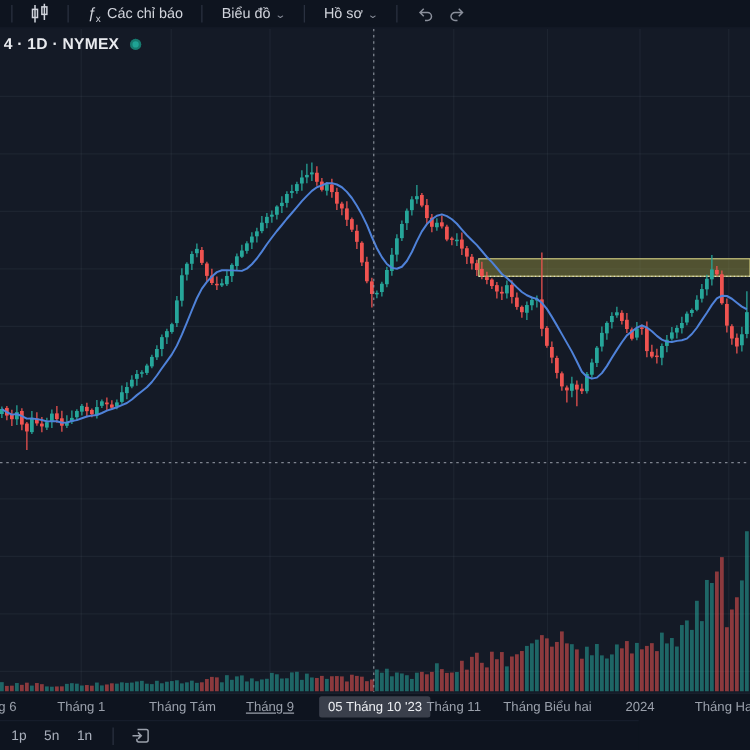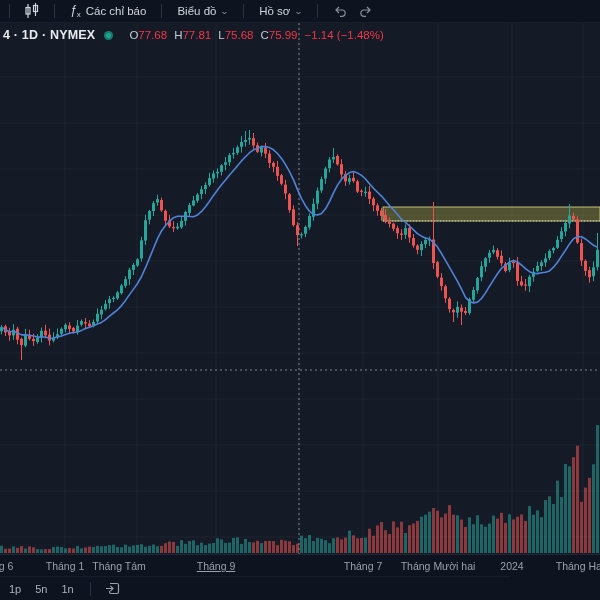--- a/index.html
+++ b/index.html
@@ -563,32 +563,32 @@
         <rect x="596" y="226.72825893906216" width="3" height="17.440914456890226" fill="#26a69a"></rect>
         <polyline points="1.5,304.2 5.5,306.8 9.5,308.7 13.5,308.2 17.5,309.9 21.5,311.9 25.5,311.8 29.5,312.3 33.5,313.0 37.5,314.1 41.5,314.0 45.5,314.0 49.5,315.2 53.5,315.0 57.5,313.8 61.5,313.1 65.5,311.6 69.5,310.2 73.5,309.5 77.5,309.0 81.5,307.4 85.5,305.5 89.5,304.2 93.5,302.8 97.5,301.1 101.5,299.4 105.5,296.6 109.5,293.1 113.5,290.0 117.5,286.8 121.5,282.6 125.5,277.4 129.5,271.6 133.5,266.1 137.5,260.5 141.5,253.5 145.5,244.7 149.5,235.1 153.5,225.2 157.5,215.6 161.5,207.9 165.5,202.5 169.5,198.2 173.5,194.7 177.5,193.2 181.5,193.2 185.5,193.3 189.5,193.5 193.5,193.7 197.5,191.9 201.5,188.4 205.5,183.8 209.5,178.3 213.5,172.4 217.5,167.0 221.5,161.8 225.5,157.0 229.5,152.0 233.5,147.4 237.5,142.7 241.5,137.9 245.5,133.7 249.5,129.7 253.5,126.8 257.5,125.3 261.5,123.6 265.5,123.5 269.5,124.6 273.5,126.8 277.5,130.5 281.5,135.4 285.5,141.6 289.5,148.7 293.5,156.9 297.5,166.6 301.5,175.6 305.5,182.7 309.5,188.2 313.5,191.3 317.5,192.0 321.5,190.4 325.5,185.8 329.5,178.6 333.5,169.9 337.5,162.1 341.5,156.3 345.5,152.4 349.5,149.6 353.5,148.5 357.5,149.9 361.5,152.4 365.5,156.0 369.5,160.7 373.5,165.2 377.5,169.2 381.5,173.1 385.5,177.8 389.5,182.6 393.5,186.7 397.5,191.4 401.5,196.2 405.5,199.4 409.5,203.0 413.5,206.9 417.5,210.6 421.5,213.2 425.5,215.0 429.5,216.1 433.5,219.4 437.5,224.1 441.5,230.5 445.5,237.3 449.5,244.3 453.5,251.3 457.5,258.3 461.5,266.2 465.5,274.4 469.5,278.4 473.5,279.9 477.5,279.1 481.5,275.5 485.5,269.9 489.5,263.2 493.5,256.9 497.5,250.8 501.5,245.3 505.5,242.2 509.5,239.1 513.5,237.4 517.5,239.0 521.5,242.0 525.5,245.7 529.5,248.7 533.5,250.3 537.5,250.6 541.5,249.7 545.5,249.2 549.5,247.9 553.5,244.2 557.5,239.2 561.5,233.1 565.5,227.2 569.5,220.9 573.5,215.7 577.5,213.6 581.5,213.8 585.5,216.0 589.5,219.2 593.5,222.3 597.5,224.4 " fill="none" stroke="#4f82d9" stroke-width="1.6" stroke-linejoin="round"></polyline>
         <line x1="299" y1="0" x2="299" y2="531" stroke="#9aa0ab" stroke-width="1" stroke-dasharray="2 3" opacity="0.8"></line>
         <line x1="0" y1="347" x2="600" y2="347" stroke="#9aa0ab" stroke-width="1" stroke-dasharray="2 3" opacity="0.8"></line>
       </svg>
 
     <div class="legend">
       <div class="lrow">
         <span class="sym">4 · 1D · NYMEX</span>
         <span class="dot"></span>
-        <span class="ohlc"><b>O</b><span class="red">77.68</span><b>H</b><span class="red">77.81</span><b>L</b><span class="red">75.68</span><b>C</b><span class="red">75.99</span><span class="red" style="margin-left:7px">−1.14 (−1.48%)</span></span>
       </div>
     </div>
   </div>
 
   <div class="taxis" id="taxis">
+    <div class="datebox">05 Tháng 10 '23</div>
   <span class="tlabel" style="left: -6px;">Tháng 6</span>
       <span class="tlabel" style="left: 65px;">Tháng 1</span>
-      <span class="tlabel" style="left: 119px;">Tháng Tám</span>
+      <span class="tlabel" style="left: 146px;">Tháng Tám</span>
       <span class="tlabel" style="left: 216px; text-decoration: underline;">Tháng 9</span>
-      <span class="tlabel" style="left: 363px;">Tháng 7</span>
-      <span class="tlabel" style="left: 438px;">Tháng Mười hai</span>
+      <span class="tlabel" style="left: 363px;">Tháng 11</span>
+      <span class="tlabel" style="left: 438px;">Tháng Biểu hai</span>
       <span class="tlabel" style="left: 512px;">2024</span>
       <span class="tlabel" style="left: 580px;">Tháng Hai</span>
     </div>
 
   <div class="botbar">
     <span class="rbtn" style="margin-left:2px">1p</span>
     <span class="rbtn">5n</span>
     <span class="rbtn">1n</span>
     <div class="tsep"></div>
     <div class="iconbtn">

